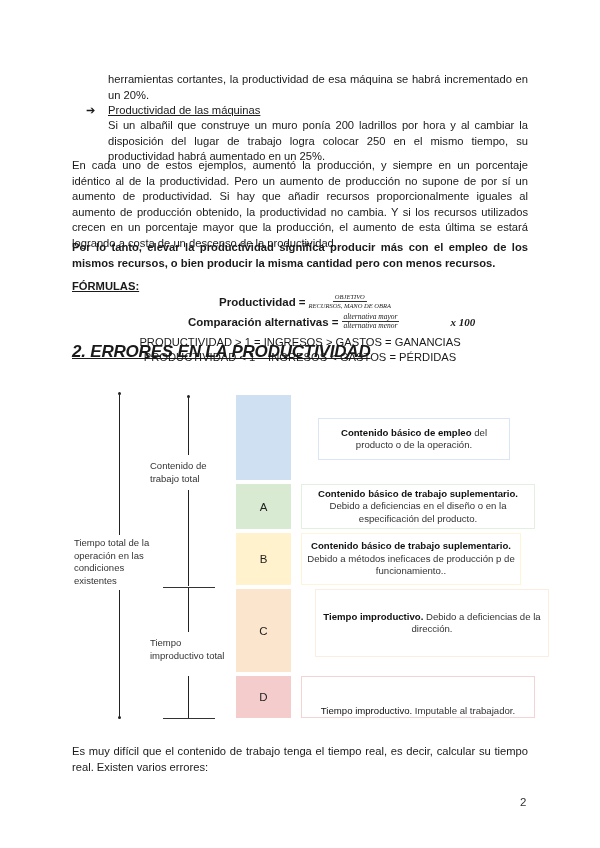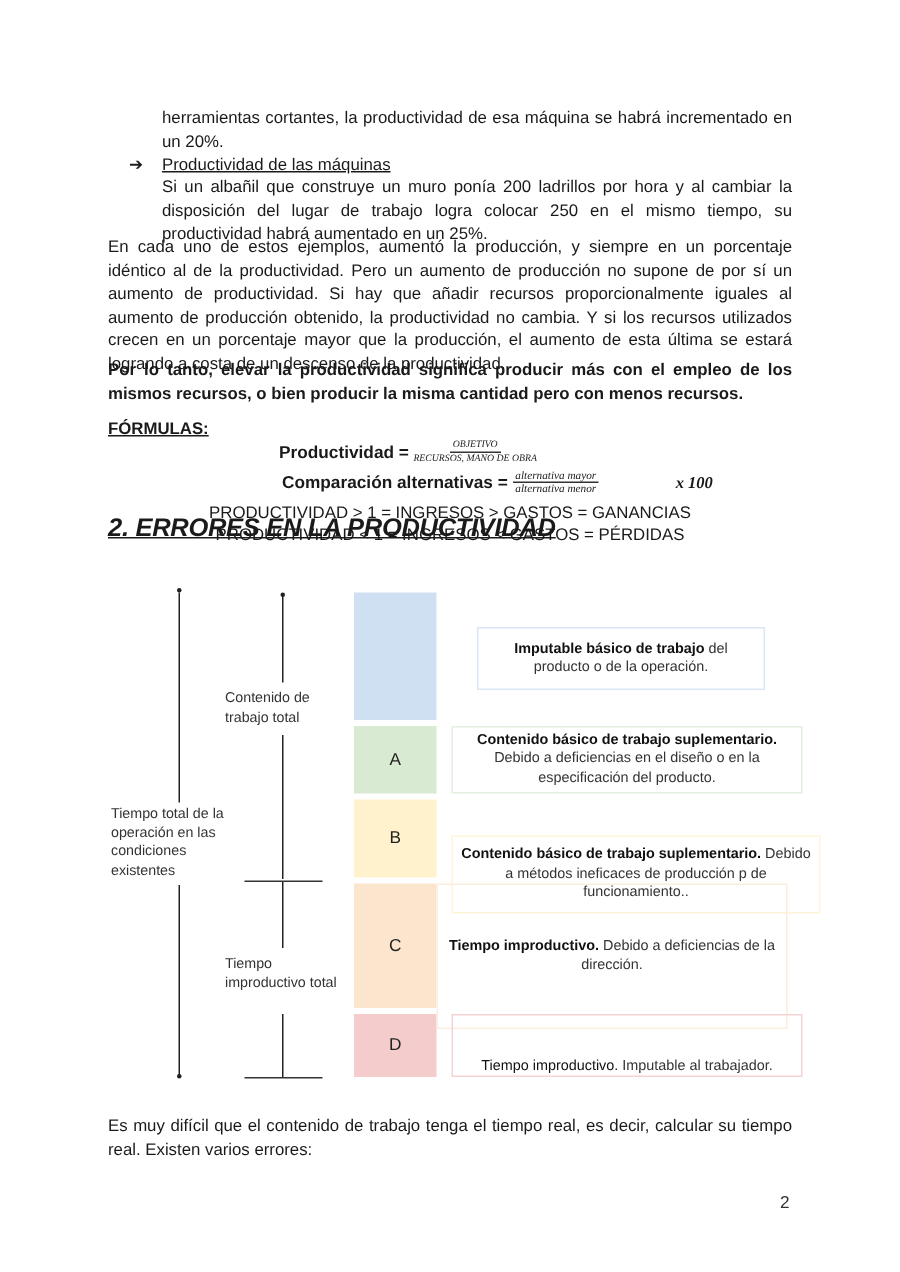--- a/index.html
+++ b/index.html
@@ -32,21 +32,21 @@
 
 <div class="p ind" style="top:72px;">herramientas cortantes, la productividad de esa máquina se habrá incrementado en un 20%.</div>
 <div class="arrow-line" style="top:103px;">➔</div>
 <div class="p ind u" style="top:103px;">Productividad de las máquinas</div>
 <div class="p ind" style="top:118px;">Si un albañil que construye un muro ponía 200 ladrillos por hora y al cambiar la disposición del lugar de trabajo logra colocar 250 en el mismo tiempo, su productividad habrá aumentado en un 25%.</div>
 
 <div class="p" style="top:158px;">En cada uno de estos ejemplos, aumentó la producción, y siempre en un porcentaje idéntico al de la productividad. Pero un aumento de producción no supone de por sí un aumento de productividad. Si hay que añadir recursos proporcionalmente iguales al aumento de producción obtenido, la productividad no cambia. Y si los recursos utilizados crecen en un porcentaje mayor que la producción, el aumento de esta última se estará logrando a costa de un descenso de la productividad.</div>
 <div class="p b" style="top:240px;">Por lo tanto, elevar la productividad significa producir más con el empleo de los mismos recursos, o bien producir la misma cantidad pero con menos recursos.</div>
 <div class="p b u" style="top:279px;">FÓRMULAS:</div>
 
-<div class="formula" style="left:186px; top:293px;">
+<div class="formula" style="left:219px; top:293px;">
   <span class="b">Productividad =</span>
   <span class="frac">
     <span class="num">OBJETIVO</span>
     <span>RECURSOS, MANO DE OBRA</span>
   </span>
 </div>
 <div class="formula" style="left:188px; top:313px;">
   <span class="b">Comparación alternativas =</span>
   <span class="frac" style="font-size:7.5px;text-align:right;">
     <span class="num">alternativa mayor</span>
@@ -83,29 +83,29 @@
     <span>B</span>
   </div>
 <div class="blk" style="top: 589px; height: 83px; background: rgb(252, 229, 205);">
     <span>C</span>
   </div>
 <div class="blk" style="top: 676px; height: 42px; background: rgb(244, 204, 204);">
     <span>D</span>
   </div>
 
 <div class="desc" style="left: 318px; top: 418px; width: 192px; height: 42px; border: 1px solid rgb(219, 230, 245);">
-  <div><span class="b">Imputable básico de trabajo</span><span> del producto o de la operación.</span></div>
+  <div><span class="b">Contenido básico de empleo</span><span> del producto o de la operación.</span></div>
 </div>
 <div class="desc" style="left: 301px; top: 484px; width: 234px; height: 45px; border: 1px solid rgb(227, 239, 223);">
   <div><span class="b">Contenido básico de trabajo suplementario.</span><span> Debido a deficiencias en el diseño o en la especificación del producto.</span></div>
 </div>
-<div class="desc" style="left: 301px; top: 533px; width: 246px; height: 52px; border: 1px solid rgb(255, 243, 217); margin-top: 24px;">
+<div class="desc" style="left: 301px; top: 533px; width: 220px; height: 52px; border: 1px solid rgb(255, 243, 217);">
   <div><span class="b">Contenido básico de trabajo suplementario.</span><span> Debido a métodos ineficaces de producción p de funcionamiento..</span></div>
 </div>
-<div class="desc" style="left: 291px; top: 589px; width: 234px; height: 97px; border: 1px solid rgb(251, 238, 224);">
+<div class="desc" style="left: 315px; top: 589px; width: 234px; height: 68px; border: 1px solid rgb(251, 238, 224);">
   <div><span class="b">Tiempo improductivo.</span><span> Debido a deficiencias de la dirección.</span></div>
 </div>
 <div class="desc" style="left: 301px; top: 676px; width: 234px; height: 42px; border: 1px solid rgb(243, 211, 211); align-items: flex-end;">
   <div><span class="b" style="font-weight:normal;">Tiempo improductivo.</span><span> Imputable al trabajador.</span></div>
 </div>
 
 <div class="p" style="top:744px;">Es muy difícil que el contenido de trabajo tenga el tiempo real, es decir, calcular su tiempo real. Existen varios errores:</div>
 <div class="pagenum">2</div>
 
 </body></html>

